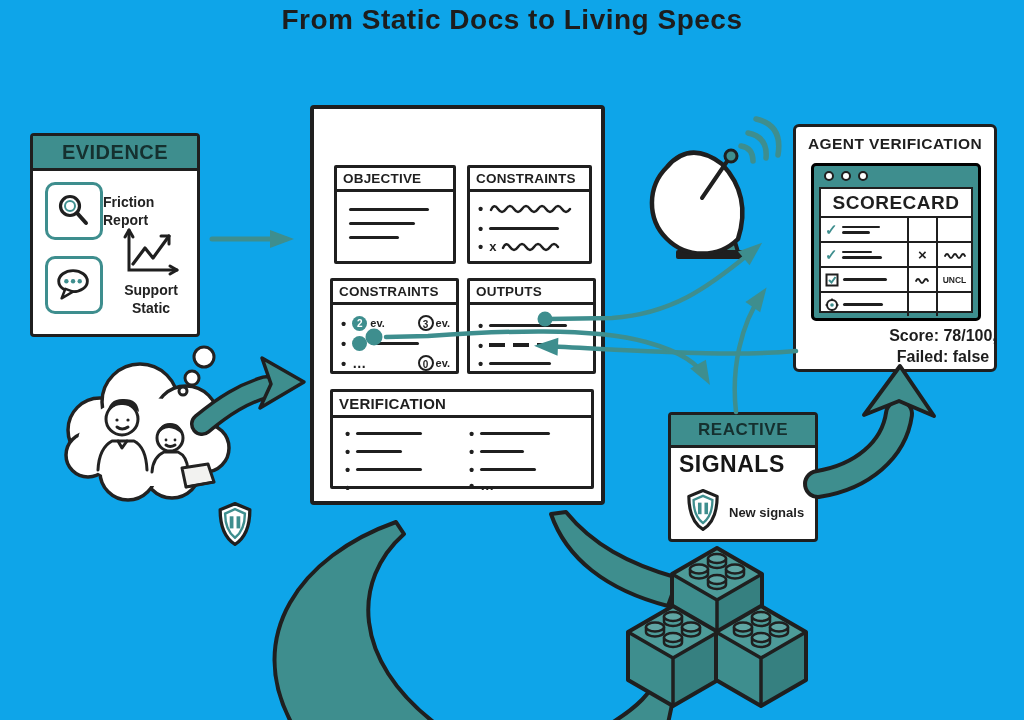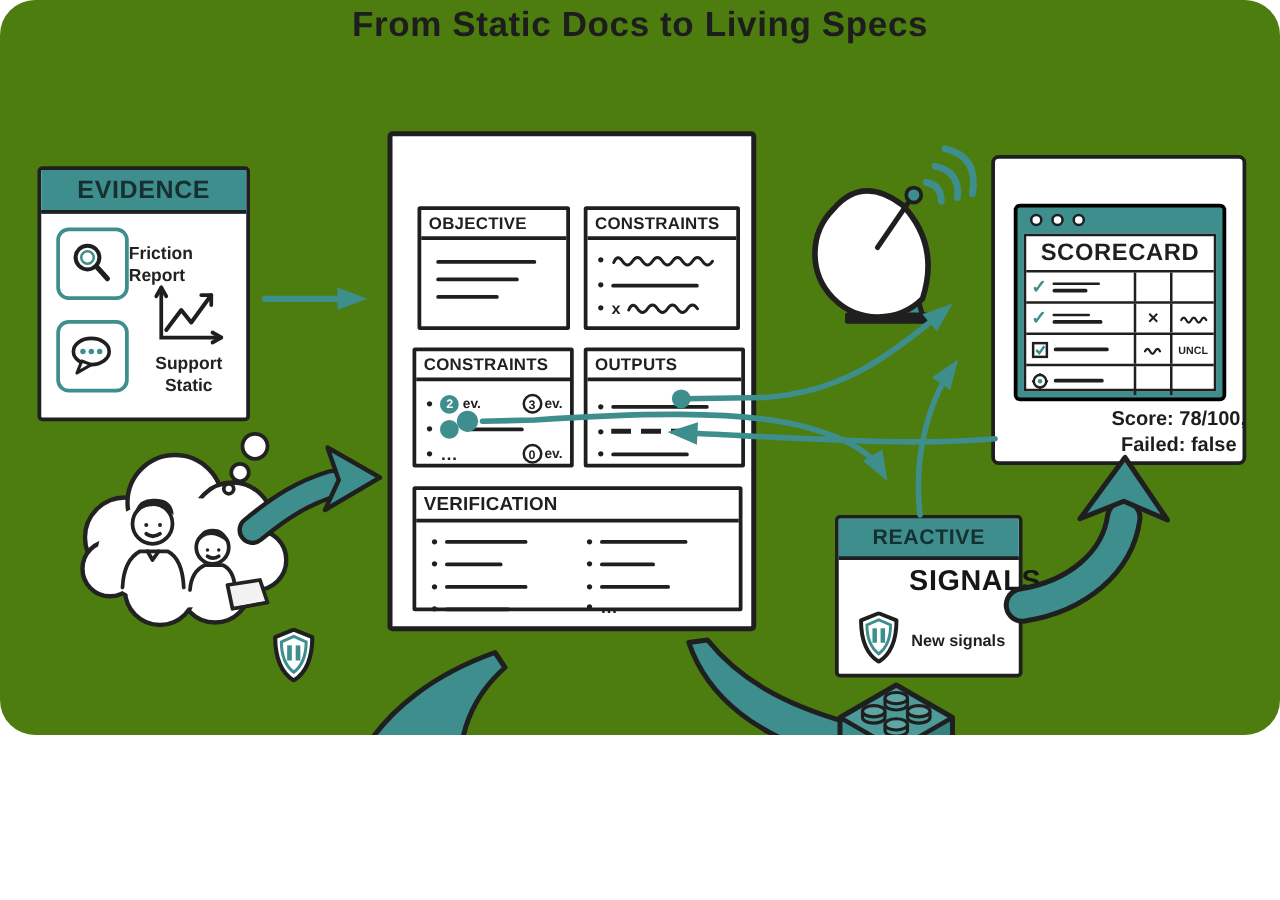--- a/index.html
+++ b/index.html
@@ -1,17 +1,17 @@
 <!DOCTYPE html>
 <html><head>
 <meta charset="utf-8">
 <style>
   html,body{margin:0;padding:0;}
-  #canvas{position:relative;width:1024px;height:588px;background:#4d7c0f;overflow:hidden;
-    font-family:"Liberation Sans", sans-serif;color:#1f1f1f;border-radius:28px;}
+  #canvas{position:relative;width:1024px;height:720px;background:#0ea5e9;overflow:hidden;
+    font-family:"Liberation Sans", sans-serif;color:#1f1f1f;}
   .abs{position:absolute;}
   .title{left:0;top:4px;width:1024px;text-align:center;font-size:28px;font-weight:600;color:#1d1d1d;letter-spacing:.5px;}
   .box{position:absolute;background:#fff;border:3.5px solid #1f1f1f;border-radius:4px;box-sizing:border-box;}
   .hdr{background:#3E8E8E;border-bottom:3px solid #1f1f1f;text-align:center;font-weight:800;color:#15302f;}
   .bar{height:3px;background:#1f1f1f;border-radius:2px;}
   .bl{display:flex;align-items:center;}
   .bl::before{content:"•";font-weight:900;margin:0 6px 0 2px;font-size:15px;color:#1f1f1f;line-height:1;}
   
   .evidence{left:30px;top:133px;width:170px;height:204px;}
   .evidence .hdr{height:32px;line-height:32px;font-size:20px;letter-spacing:.5px;}
@@ -51,21 +51,21 @@
   .sc-c3{flex:1;border-left:2.5px solid #1f1f1f;align-self:stretch;display:flex;align-items:center;justify-content:center;box-sizing:border-box;}
   .chk{color:#3E8E8E;font-weight:900;font-size:15px;line-height:1;}
   .crossmark{font-weight:900;font-size:15px;color:#1f1f1f;line-height:1;}
   .uncl{font-size:8.5px;font-weight:800;}
   .sc-bars{display:flex;flex-direction:column;gap:3px;}
   .sc-bars .bar{height:2.5px;}
   .score-text{position:absolute;left:0;width:100%;text-align:center;font-size:16px;font-weight:600;color:#1d1d1d;padding-left:48px;}
   
   .reactive{left:668px;top:412px;width:150px;height:130px;}
   .reactive .hdr{height:30px;line-height:30px;font-size:17px;letter-spacing:.5px;}
-  .reactive-title{position:absolute;top:36px;left:18px;width:100%;text-align:right;font-size:23px;font-weight:800;letter-spacing:.5px;color:#161616;}
+  .reactive-title{position:absolute;top:36px;left:8px;width:100%;text-align:left;font-size:23px;font-weight:800;letter-spacing:.5px;color:#161616;}
   .reactive-note{position:absolute;left:58px;top:90px;font-size:13px;font-weight:600;}
   .spec-review-label{left:82px;top:509px;font-size:20px;font-weight:800;letter-spacing:.5px;color:#1a1a1a;}
   svg.overlay{position:absolute;left:0;top:0;pointer-events:none;}
   .shield{position:absolute;}
 </style>
 </head>
 <body>
 
 <div id="canvas">
 
@@ -197,20 +197,21 @@
       <div class="vrow bl" style="left:134px;top:70px;">
           <div class="bar" style="width:56px;"></div>
         </div>
       <div class="vrow bl" style="left:134px;top:86px;">
         <span class="dots">…</span>
       </div>
     </div>
   </div>
 
   <div class="box agent">
+    <div class="agent-title">AGENT VERIFICATION</div>
     <div class="window">
       <div class="wdot" style="left:10px;"></div>
       <div class="wdot" style="left:27px;"></div>
       <div class="wdot" style="left:44px;"></div>
       <div class="winner">
         <div class="sc-title">SCORECARD</div>
         <div class="sc-row">
           <div class="sc-c1">
               <span class="chk">✓</span>
             <div class="sc-bars">

